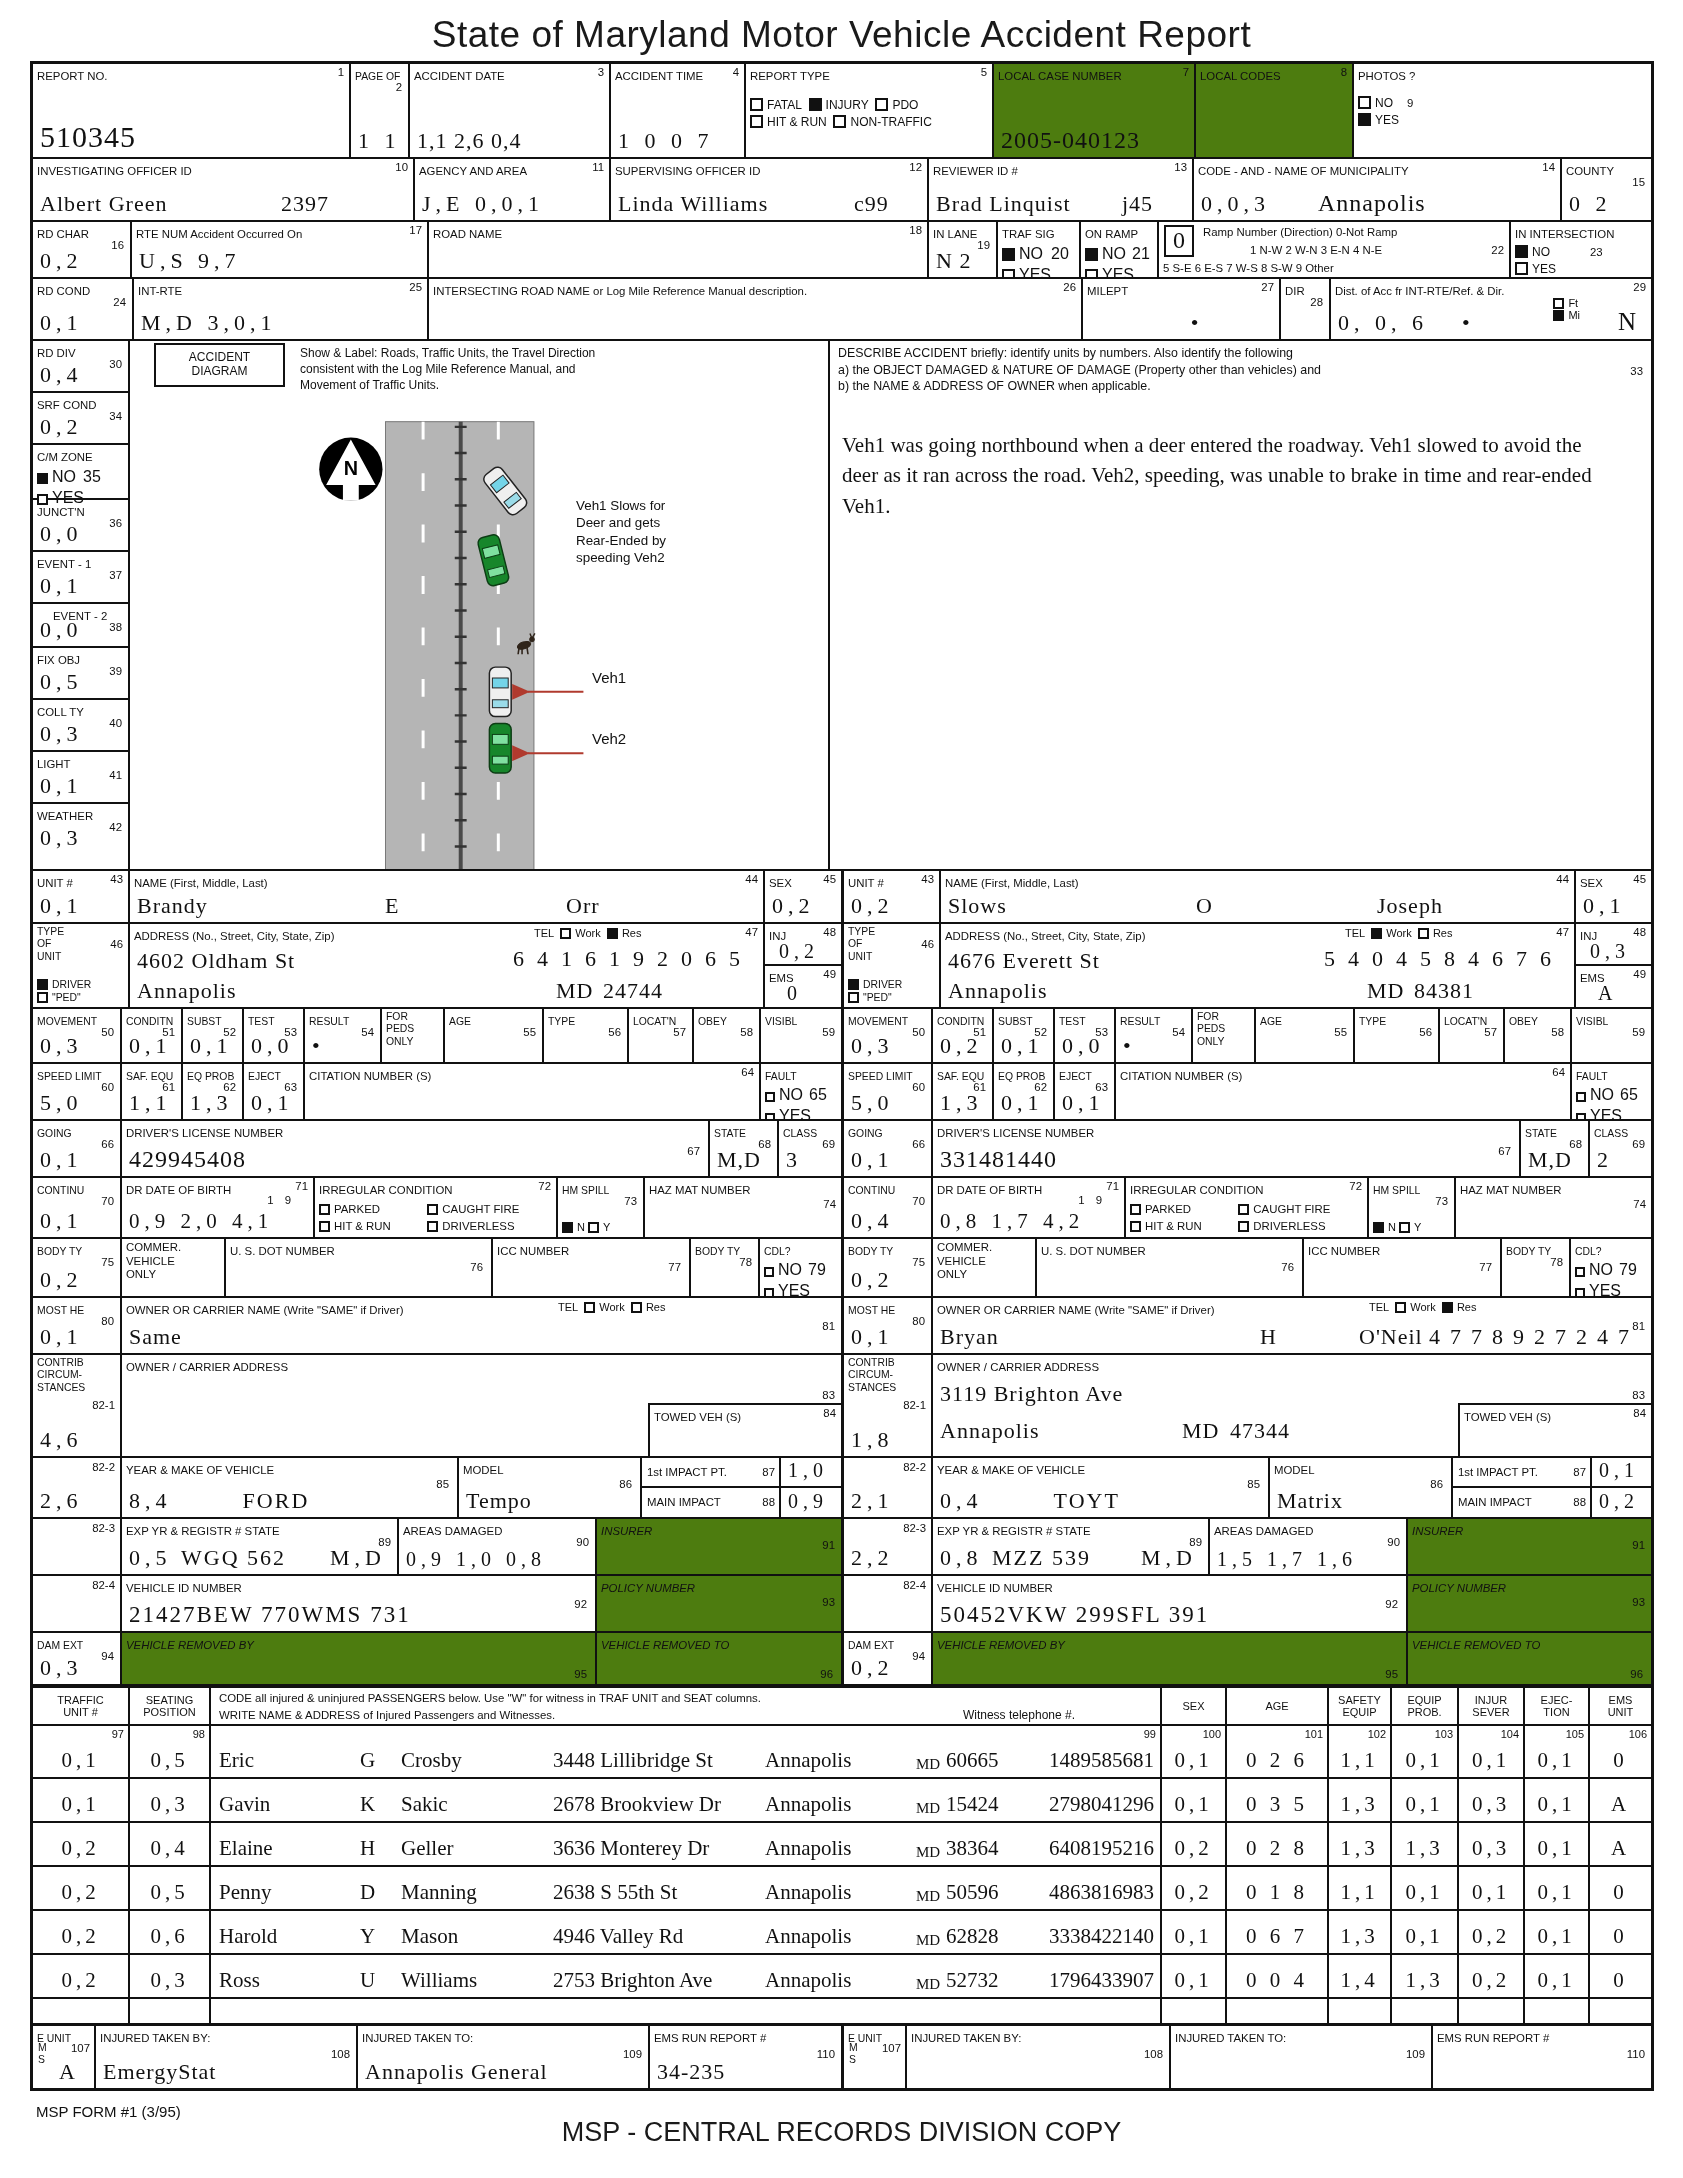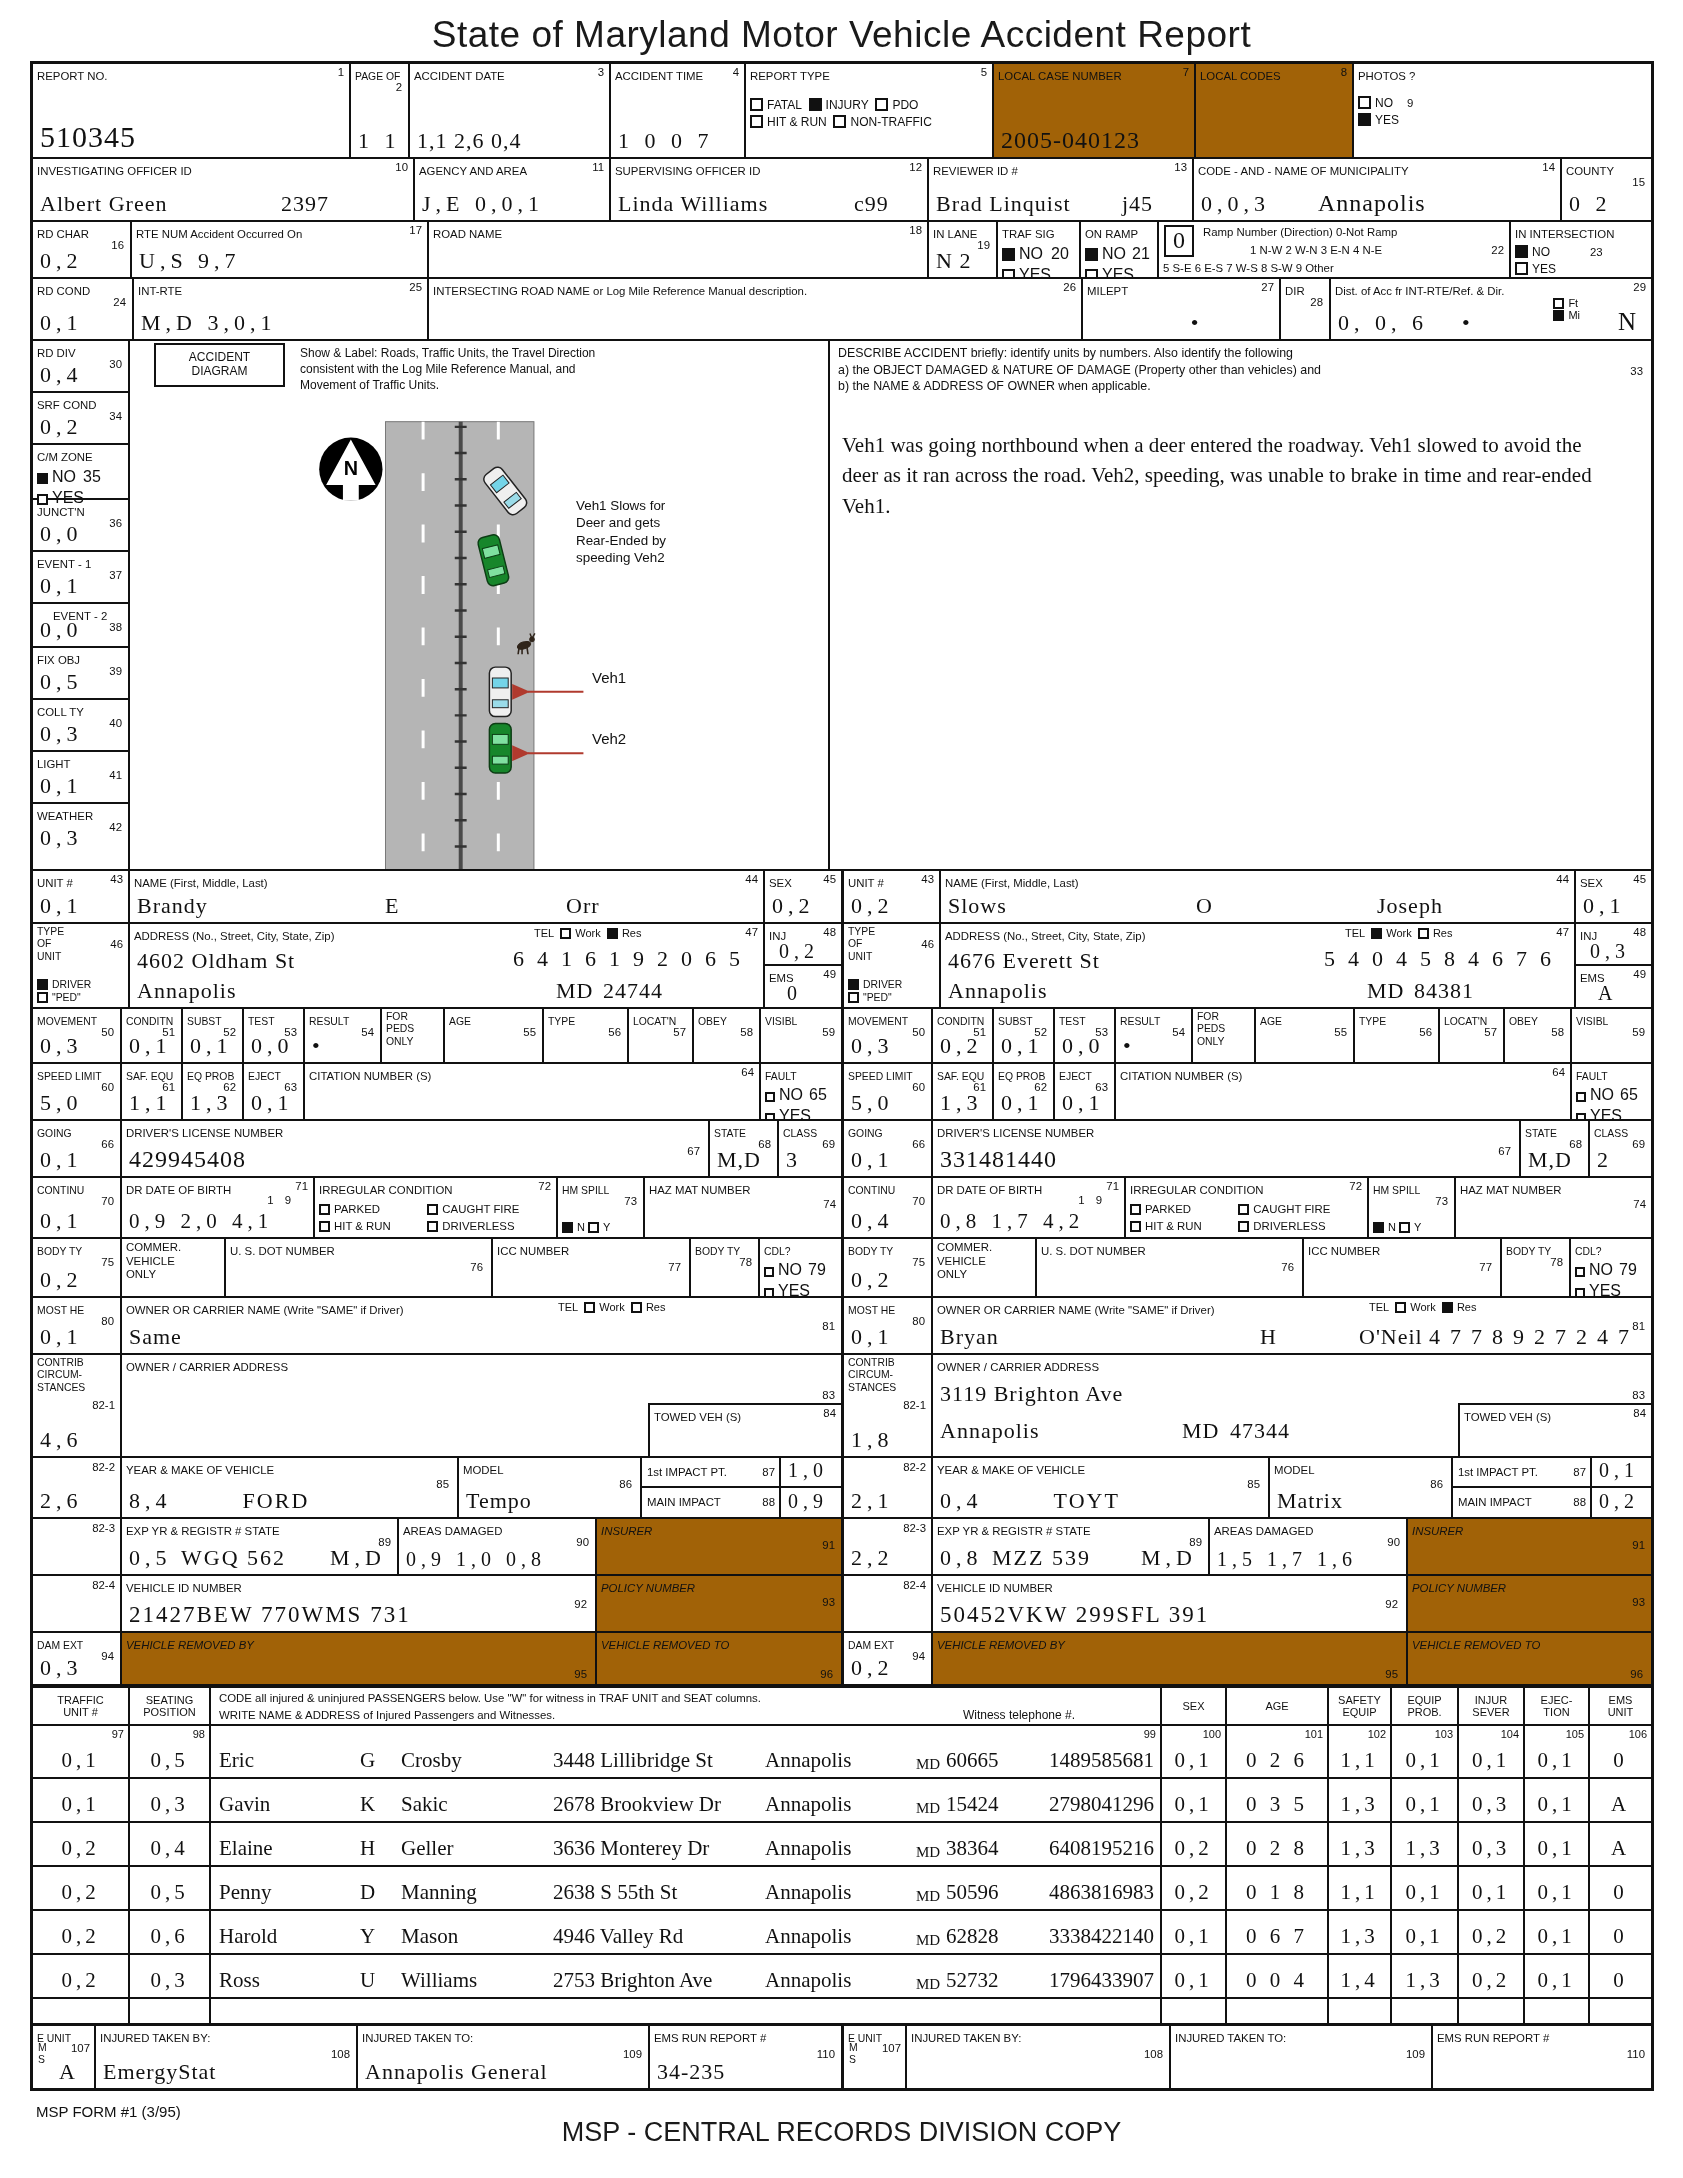--- a/index.html
+++ b/index.html
@@ -18,21 +18,21 @@
   .nm{position:absolute;font-size:11.4px}
   .v{position:absolute;bottom:3px;left:7px;font-family:"Liberation Serif",serif;font-size:22px;white-space:nowrap;letter-spacing:1px}
   .dig{letter-spacing:5px}
   .big{font-size:30px}
   .ser{font-family:"Liberation Serif",serif}
   .pre{white-space:pre-line}
   .ck{font-size:12px;white-space:nowrap;margin-top:3px}
   .ck9{font-size:16px}
   .cb{display:inline-block;width:13px;height:13px;border:2px solid #111;background:#fff;vertical-align:-2px;margin-right:4px}
   .cb[data-checked="true"]{background:#111}
-  .gray{background:#a16207}
+  .gray{background:#4d7c0f}
   .it{font-style:italic}
   .towed{position:absolute;right:0;bottom:0;width:193px;height:53px;border-left:2px solid #111;border-top:2px solid #111;padding:2px 4px;background:#fff}
   .dlab{position:absolute;font-size:13.4px;line-height:1.3}
   .tv{position:absolute;bottom:4px;left:0;right:0;text-align:center;font-family:"Liberation Serif",serif;font-size:21px;letter-spacing:4px;white-space:nowrap}
   .rn{position:absolute;top:2px;right:4px;font-size:11px}
   .nv{position:absolute;bottom:4px;font-family:"Liberation Serif",serif;font-size:21px;white-space:nowrap}
   .st{font-size:15px}
   .th{display:flex;align-items:center;justify-content:center;text-align:center;font-size:11px;height:100%}
   .f1{position:absolute;left:36px;top:2103px;font-size:15px}
   .f2{position:absolute;left:0;width:100%;top:2117px;text-align:center;font-size:27px;color:#1a1a1a}

